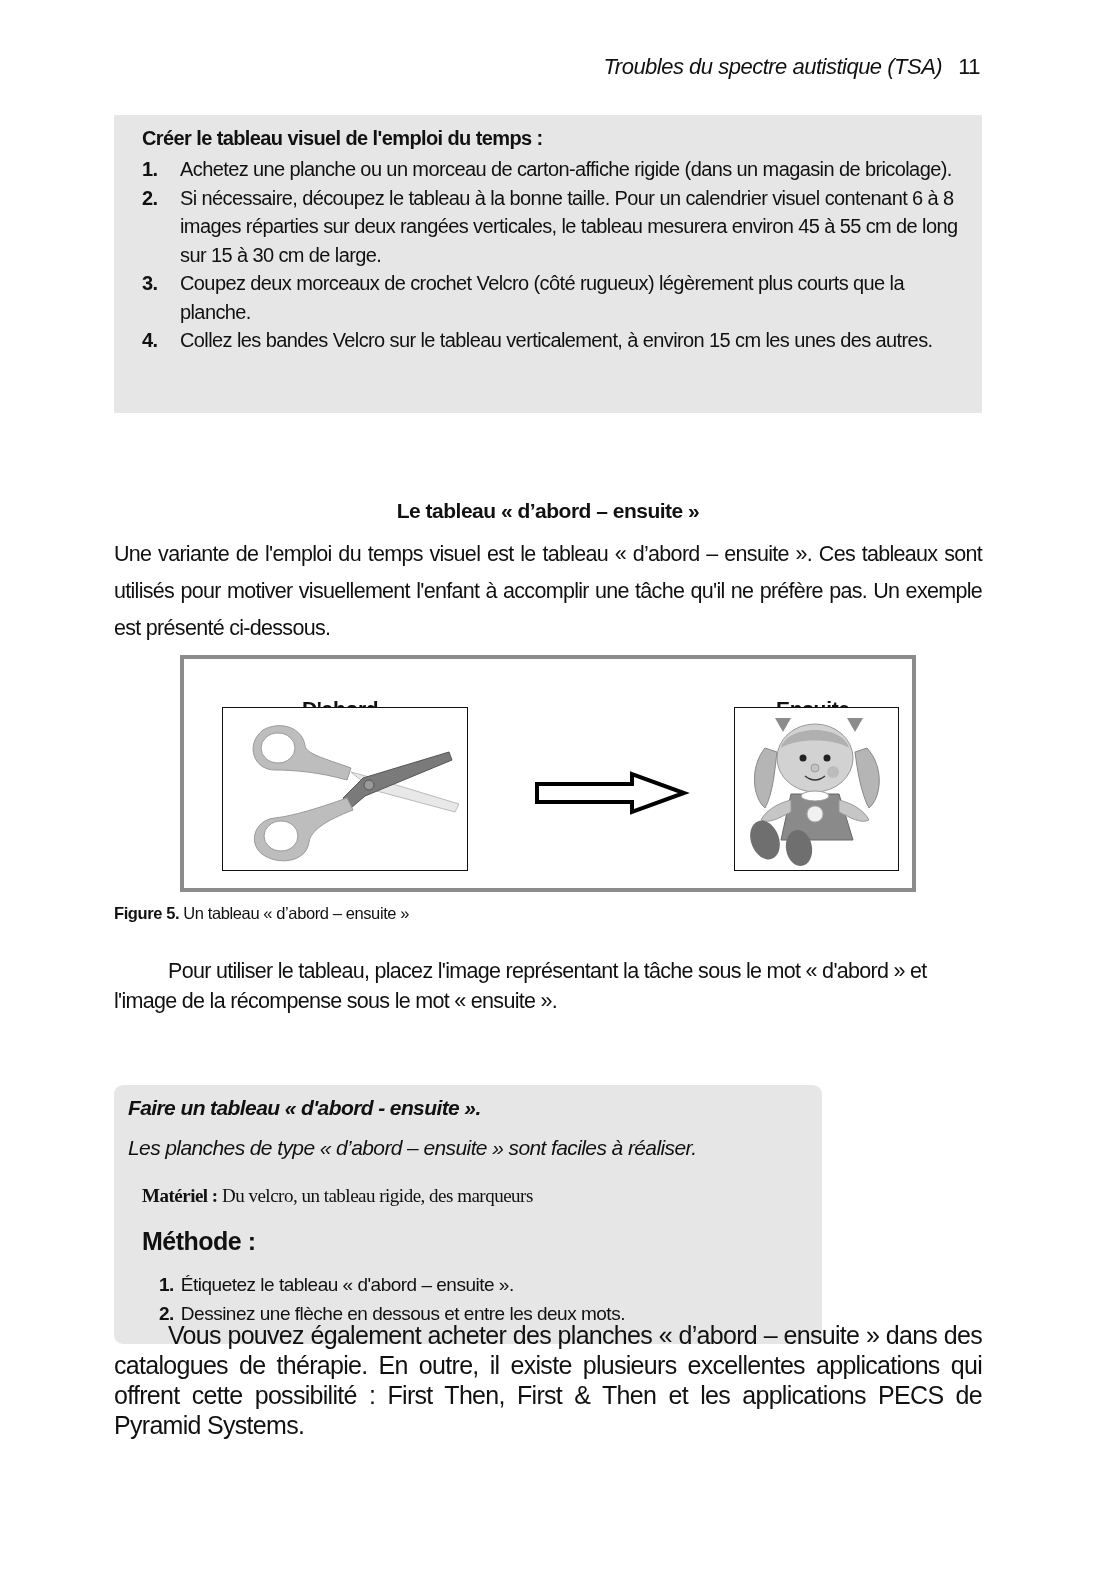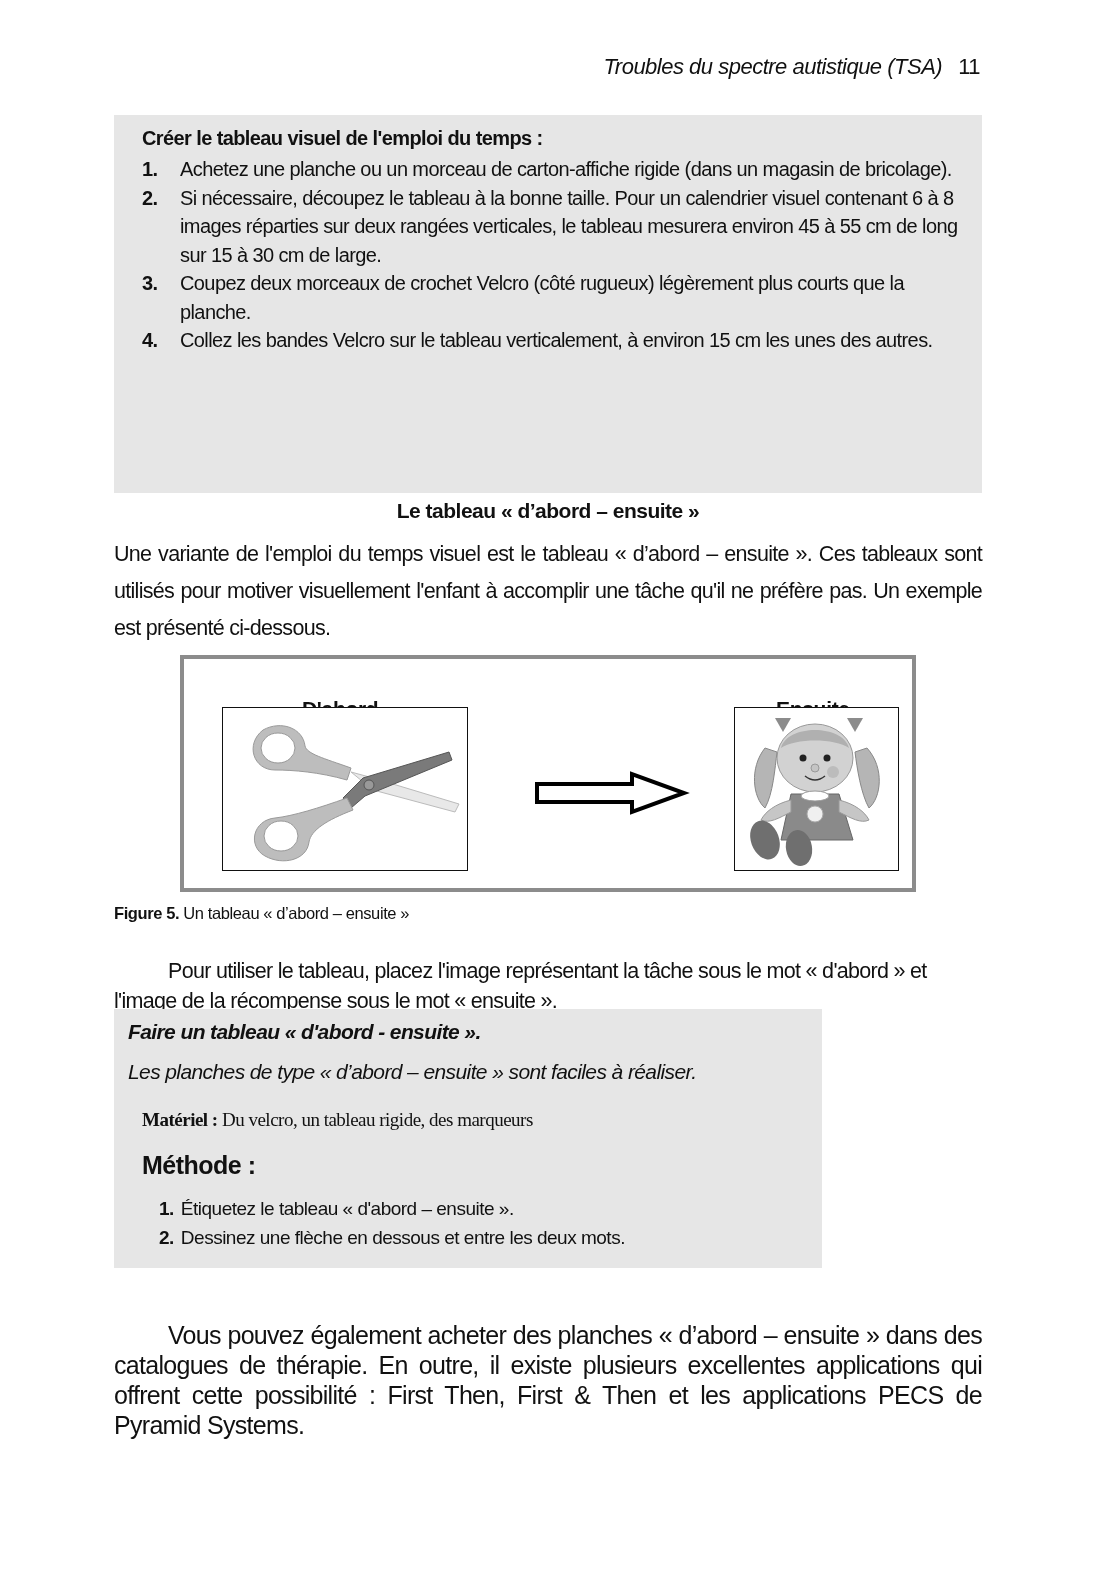--- a/index.html
+++ b/index.html
@@ -10,21 +10,21 @@
   }
   .narrow { font-family: "Liberation Sans", sans-serif; letter-spacing: -0.6px; }
 
   .running-head {
     position: absolute; top: 54px; right: 122px;
     font-size: 22px; font-style: italic; letter-spacing: -0.5px;
   }
   .running-head .pg { font-style: normal; margin-left: 16px; }
 
   .box1 {
-    position: absolute; left: 114px; top: 115px; width: 868px; height: 378px;
+    position: absolute; left: 114px; top: 115px; width: 868px; height: 298px;
     background: #e6e6e6;
   }
   .box1 .title {
     position: absolute; left: 28px; top: 12px; font-weight: bold; font-size: 20px;
     letter-spacing: -0.6px;
   }
   .box1 ol { list-style: none; margin: 0; padding: 0; position: absolute; left: 28px; top: 40px; width: 830px; }
   .box1 li { position: relative; padding-left: 38px; font-size: 20px; line-height: 28.5px; letter-spacing: -0.6px; }
   .box1 li .num { position: absolute; left: 0; top: 0; font-weight: bold; }
 
@@ -55,22 +55,23 @@
     position: absolute; left: 114px; top: 904px; font-size: 16.5px; letter-spacing: -0.4px;
   }
   .caption b { font-weight: bold; }
 
   .para2 {
     position: absolute; top: 956px; left: 114px; width: 868px;
     font-size: 21.5px; line-height: 30px; letter-spacing: -0.7px; text-indent: 54px;
   }
 
   .box2 {
-    position: absolute; left: 114px; top: 1009px; width: 708px; height: 259px;
+    position: absolute; left: 114px; top: 1085px; width: 708px; height: 259px;
     background: #e6e6e6;
+    border-radius: 9px;
   }
   .box2 .t1 { position: absolute; left: 14px; top: 11px; font-size: 21px; font-weight: bold; font-style: italic; letter-spacing: -0.6px; }
   .box2 .t2 { position: absolute; left: 14px; top: 51px; font-size: 21px; font-style: italic; letter-spacing: -0.6px; }
   .box2 .mat { position: absolute; left: 28px; top: 100px; font-size: 19px; letter-spacing: -0.5px; font-family: Liberation Serif, serif; }
   .box2 .mat b { font-weight: bold; }
   .box2 .meth { position: absolute; left: 28px; top: 142px; font-size: 25px; font-weight: bold; letter-spacing: -0.5px; }
   .box2 ol { list-style: none; margin: 17px; padding: 0; position: absolute; left: 28px; top: 169px; }
   .box2 li { font-size: 19px; line-height: 28.5px; letter-spacing: -0.5px; }
   .box2 li .num { font-weight: bold; margin-right: 7px; }
 

